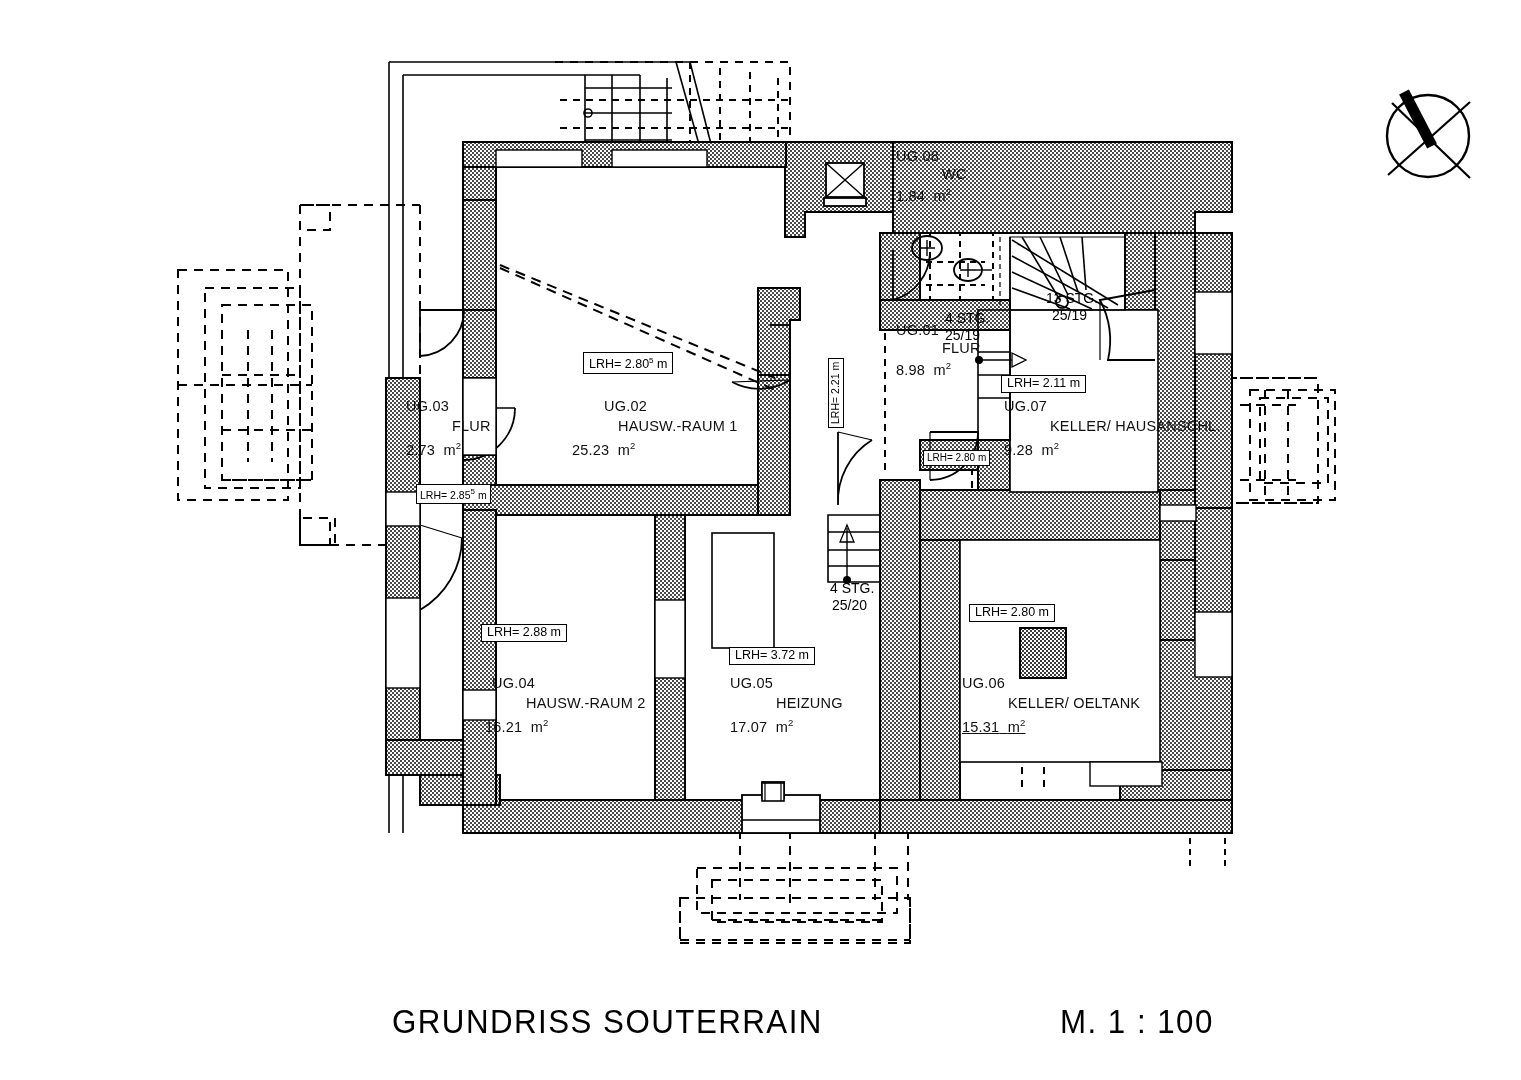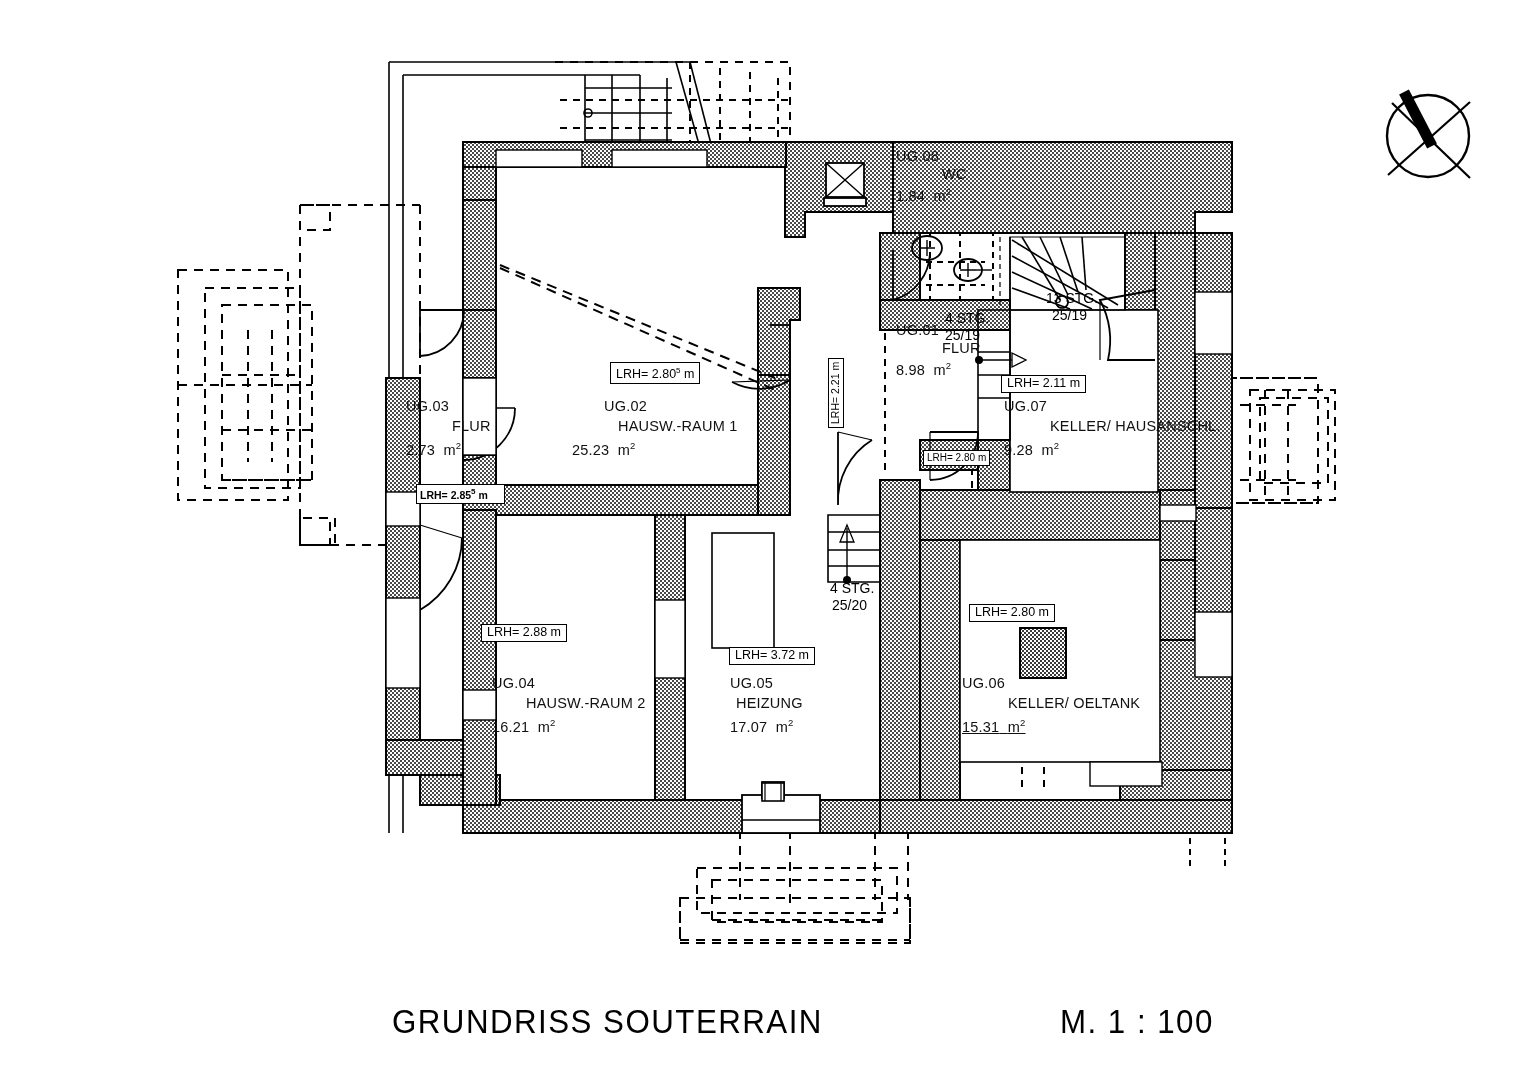--- a/index.html
+++ b/index.html
@@ -294,37 +294,37 @@
   <div class="txt room-code" style="left:572px; top:398px;margin-left:32px;">UG.02</div>
   <div class="txt room-name" style="left:572px; top:418px;">HAUSW.-RAUM 1</div>
   <div class="txt room-area" style="left:572px; top:438px;"><span>25.23</span>&nbsp; <span>m</span><sup>2</sup></div>
 
   <div class="txt room-code" style="left:406px; top:398px;">UG.03</div>
   <div class="txt room-name" style="left:406px; top:418px;">FLUR</div>
   <div class="txt room-area" style="left:406px; top:438px;"><span>2.73</span>&nbsp; <span>m</span><sup>2</sup></div>
 
   <div class="txt room-code" style="left:480px; top:675px;padding-left:12px;">UG.04</div>
   <div class="txt room-name" style="left:480px; top:695px;">HAUSW.-RAUM 2</div>
-  <div class="txt room-area" style="left:472px; top:715px;padding-left:20px;"><span>16.21</span>&nbsp; <span>m</span><sup>2</sup></div>
+  <div class="txt room-area" style="left:485px; top:715px;"><span>16.21</span>&nbsp; <span>m</span><sup>2</sup></div>
 
   <div class="txt room-code" style="left:730px; top:675px;">UG.05</div>
-  <div class="txt room-name" style="left:690px; top:695px;">HEIZUNG</div>
+  <div class="txt room-name" style="left:730px; top:695px;">HEIZUNG</div>
   <div class="txt room-area" style="left:730px; top:715px;"><span>17.07</span>&nbsp; <span>m</span><sup>2</sup></div>
 
   <div class="txt room-code" style="left:962px; top:675px;">UG.06</div>
   <div class="txt room-name" style="left:962px; top:695px;">KELLER/ OELTANK</div>
   <div class="txt room-area" style="left:962px; top:715px;text-decoration:underline;"><span>15.31</span>&nbsp; <span>m</span><sup>2</sup></div>
 
   <div class="txt room-code" style="left:1004px; top:398px;">UG.07</div>
   <div class="txt room-name" style="left:1004px; top:418px;">KELLER/ HAUSANSCHL.</div>
   <div class="txt room-area" style="left:1004px; top:438px;"><span>9.28</span>&nbsp; <span>m</span><sup>2</sup></div>
 
-  <div class="lrh" style="left:583px; top:362px;margin-left:27px;"><span>LRH= 2.80</span><sup>5</sup>&nbsp;<span>m</span></div>
-
-  <div class="lrh" style="left:416px; top:484px; font-size:10.5px; padding:0 16px 1px 3px;font-weight:bold;"><span>LRH= 2.85</span><sup>5</sup>&nbsp;<span>m</span></div>
+  <div class="lrh" style="left:583px; top:352px;"><span>LRH= 2.80</span><sup>5</sup>&nbsp;<span>m</span></div>
+
+  <div class="lrh" style="left:416px; top:484px; font-size:10.5px; padding:0 3px 1px 3px;"><span>LRH= 2.85</span><sup>5</sup>&nbsp;<span>m</span></div>
 
   <div class="lrh" style="left:481px; top:624px;"><span>LRH= 2.88</span>&nbsp;<span>m</span></div>
 
   <div class="lrh" style="left:729px; top:647px;"><span>LRH= 3.72</span>&nbsp;<span>m</span></div>
 
   <div class="lrh" style="left:969px; top:604px;"><span>LRH= 2.80</span>&nbsp;<span>m</span></div>
 
   <div class="lrh" style="left:1001px; top:375px;"><span>LRH= 2.11</span>&nbsp;<span>m</span></div>
 
   <div class="lrh lrh-v" style="left:828px; top:428px; transform:rotate(-90deg); font-size:10.5px; padding:0 3px 1px 3px;"><span>LRH= 2.21</span>&nbsp;<span>m</span></div>

